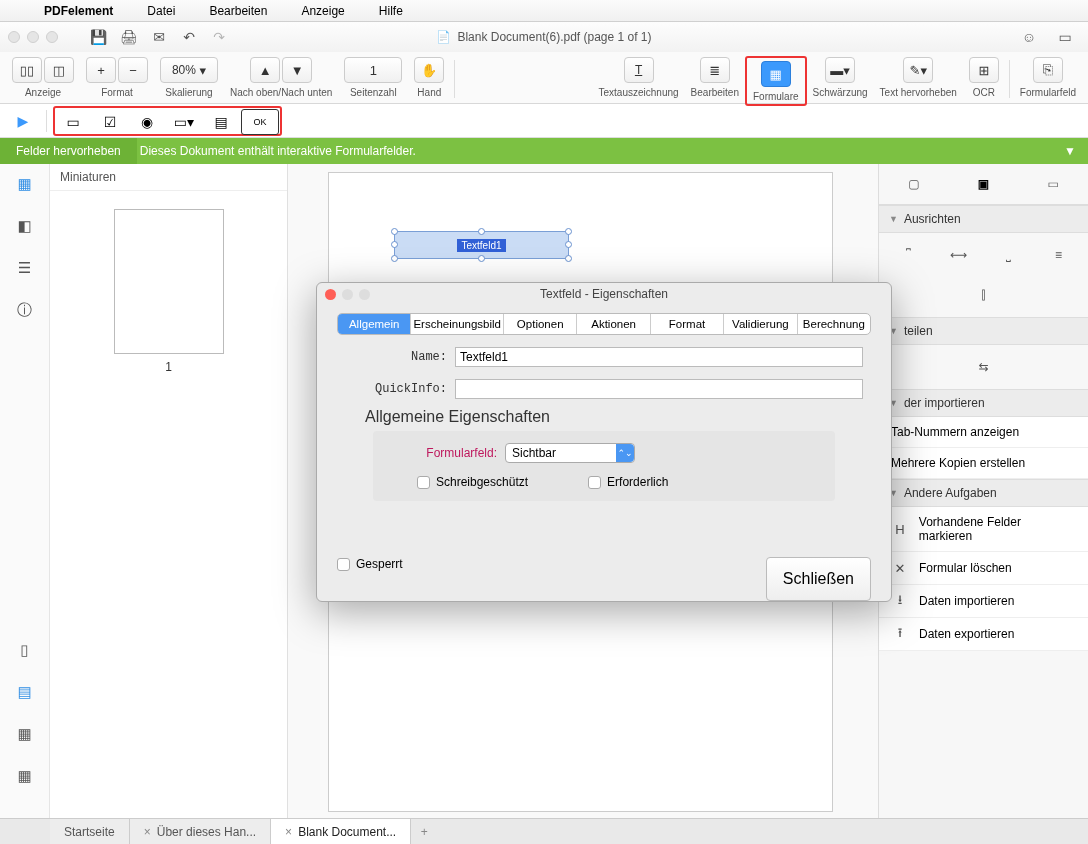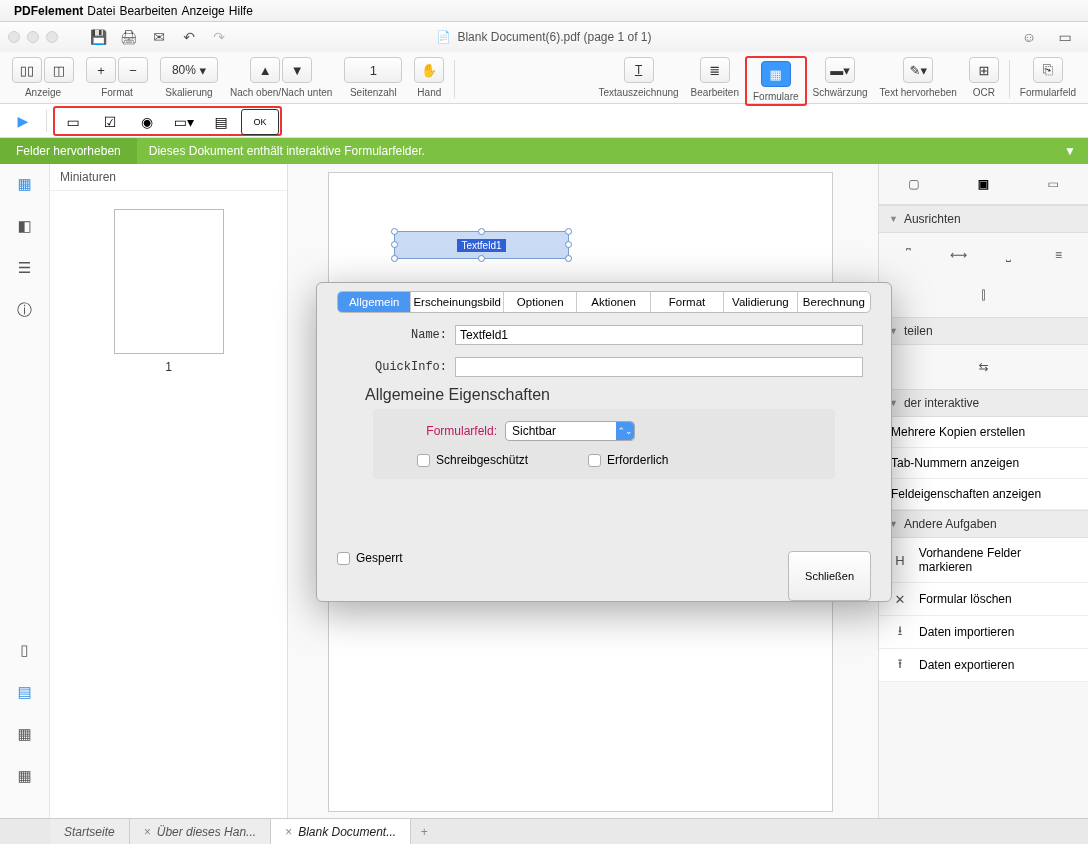--- a/index.html
+++ b/index.html
@@ -1,38 +1,38 @@
 <!DOCTYPE html>
 <html><head>
 <meta charset="utf-8">
 <style>
 *{box-sizing:border-box;margin:0;padding:0;font-family:-apple-system,"Helvetica Neue",Arial,sans-serif;font-size:12px;}
 body{width:1088px;height:844px;background:#fff;overflow:hidden;position:relative;}
-.menubar{height:22px;background:linear-gradient(#fbfbfb,#f0f0f0);border-bottom:1px solid #d0d0d0;display:flex;align-items:center;padding:0 10px;gap:4px;}
+.menubar{height:22px;background:linear-gradient(#fbfbfb,#f0f0f0);border-bottom:1px solid #d0d0d0;display:flex;align-items:center;padding:0 10px;gap:34px;}
 .menubar .apple{font-size:14px;}
 .menubar .app-name{font-weight:bold;}
 .toolbar1{height:30px;background:linear-gradient(#fdfdfd,#f2f2f2);display:flex;align-items:center;padding:0 8px;position:relative;}
 .traffic{display:flex;gap:7px;}
 .traffic span{width:12px;height:12px;border-radius:50%;background:#e5e5e5;border:1px solid #d0d0d0;}
 .tool-icon{width:28px;height:22px;display:flex;align-items:center;justify-content:center;color:#555;font-size:14px;margin:0 1px;}
 .doc-title{position:absolute;left:50%;transform:translateX(-50%);color:#555;display:flex;align-items:center;gap:6px;}
 .toolbar1 .right{margin-left:auto;display:flex;gap:6px;}
 .toolbar2{height:52px;background:#fafafa;border-bottom:1px solid #d8d8d8;display:flex;align-items:flex-start;padding:4px 6px;}
 .tool-group{display:flex;flex-direction:column;align-items:center;padding:0 6px;position:relative;}
 .tool-group .icons{display:flex;gap:2px;height:28px;align-items:center;}
 .tool-btn{min-width:30px;height:26px;border:1px solid #ccc;background:linear-gradient(#fff,#f0f0f0);border-radius:4px;display:flex;align-items:center;justify-content:center;font-size:13px;color:#333;}
 .tool-btn.wide{min-width:58px;}
 .tool-btn.blue{background:#3b99fc;color:#fff;border-color:#2b7fdc;}
 .tool-label{font-size:10px;color:#555;margin-top:3px;}
 .red-box{border:2px solid #e33;border-radius:3px;}
 .toolbar3{height:34px;background:#fff;border-bottom:1px solid #ddd;display:flex;align-items:center;padding:0 6px;gap:6px;}
 .toolbar3 .tb3-btn{width:34px;height:26px;display:flex;align-items:center;justify-content:center;border:1px solid transparent;border-radius:3px;font-size:14px;}
 .toolbar3 .red-group{border:2px solid #e33;border-radius:3px;display:flex;gap:3px;padding:1px;height:30px;}
 .greenbar{height:26px;background:#7cc142;display:flex;align-items:center;color:#fff;}
-.greenbar .highlight-btn{background:#6db236;height:26px;display:flex;align-items:center;padding:0 16px;margin-right:12px;}
+.greenbar .highlight-btn{background:#6db236;height:26px;display:flex;align-items:center;padding:0 16px;margin-right:3px;}
 .greenbar .chev{margin-left:auto;padding:0 12px;color:#fff;}
 .main{display:flex;height:654px;position:relative;}
 .left-rail{width:50px;background:#fafafa;border-right:1px solid #e5e5e5;display:flex;flex-direction:column;align-items:center;padding-top:10px;gap:22px;}
 .left-rail .rail-icon{width:20px;height:20px;display:flex;align-items:center;justify-content:center;color:#555;font-size:15px;}
 .left-rail .rail-icon.active{color:#2f8de4;}
 .left-rail .spacer{flex:1;}
 .thumbs-panel{width:238px;background:#fff;border-right:1px solid #e0e0e0;}
 .thumbs-panel .hdr{padding:6px 10px;color:#555;border-bottom:1px solid #eee;}
 .thumbs-panel .thumb{margin:18px auto 0;width:110px;height:145px;border:1px solid #bbb;background:#fff;}
 .thumbs-panel .thumb-label{text-align:center;margin-top:6px;color:#333;}
@@ -69,23 +69,23 @@
 .group-box .legend{position:absolute;top:-9px;left:4px;padding:0 4px;font-size:16px;color:#333;}
 .group-box .inner{background:#e5e5e5;padding:12px;border-radius:4px;}
 .group-box .sel-row{display:flex;align-items:center;margin-bottom:12px;}
 .group-box .sel-row label{width:120px;text-align:right;padding-right:8px;color:#be185d;}
 .mac-select{height:20px;border:1px solid #aaa;background:#fff;border-radius:4px;display:flex;align-items:center;padding:0 6px;width:130px;position:relative;}
 .mac-select .arrow{position:absolute;right:0;top:0;bottom:0;width:18px;background:#4a97f3;border-radius:0 4px 4px 0;display:flex;align-items:center;justify-content:center;color:#fff;font-size:9px;}
 .chk-row{display:flex;gap:60px;padding-left:32px;}
 .chk{display:flex;align-items:center;gap:6px;}
 .chk-box{width:13px;height:13px;border:1px solid #aaa;background:#fff;border-radius:3px;}
 .dlg-footer{position:absolute;left:20px;right:20px;bottom:0;display:flex;align-items:flex-start;}
-.dlg-footer .close-btn{margin-left:auto;background:linear-gradient(#fff,#eee);border:1px solid #bbb;border-radius:4px;padding:18px 16px;font-size:11px;}
+.dlg-footer .close-btn{margin-left:auto;background:linear-gradient(#fff,#eee);border:1px solid #bbb;border-radius:4px;padding:12px 16px;font-size:16px;}
 .bottom-tabs{position:absolute;left:0;right:0;bottom:0;height:26px;background:#e9e9e9;border-top:1px solid #ccc;display:flex;align-items:stretch;padding-left:50px;}
-.btab{padding:0 14px;display:flex;align-items:center;border-right:1px solid #ccc;color:#555;gap:6px;background:#ededed;font-style:italic;}
+.btab{padding:0 14px;display:flex;align-items:center;border-right:1px solid #ccc;color:#555;gap:6px;background:#ededed;}
 .btab.active{background:#fff;color:#222;}
 .btab .x{color:#888;}
 .plus-tab{width:26px;display:flex;align-items:center;justify-content:center;color:#888;}
 .sep{width:1px;height:38px;background:#ddd;margin:4px 4px 0;}
 </style>
 </head>
 <body>
 
 <div class="menubar">
   <span class="apple"></span>
@@ -282,30 +282,27 @@
     </div>
     <div class="rp-section-hdr">
         <span class="tri">▼</span>
         <span>teilen</span>
       </div>
     <div class="rp-body">
       <div class="rp-icon">⇆</div>
     </div>
     <div class="rp-section-hdr">
         <span class="tri">▼</span>
-        <span>der interaktive</span>
+        <span>der importieren</span>
+      </div>
+    <div class="rp-item">
+        <span>Tab-Nummern anzeigen</span>
       </div>
     <div class="rp-item">
         <span>Mehrere Kopien erstellen</span>
-      </div>
-    <div class="rp-item">
-        <span>Tab-Nummern anzeigen</span>
-      </div>
-    <div class="rp-item">
-        <span>Feldeigenschaften anzeigen</span>
       </div>
     <div class="rp-section-hdr">
         <span class="tri">▼</span>
         <span>Andere Aufgaben</span>
       </div>
     <div class="rp-item">
         <span class="ri-icon">H</span>
         <span>Vorhandene Felder markieren</span>
       </div>
     <div class="rp-item">
@@ -332,20 +329,28 @@
       <span>Über dieses Han...</span>
     </div>
   <div class="btab active">
       <span class="x">×</span>
       <span>Blank Document...</span>
     </div>
   <div class="plus-tab">+</div>
 </div>
 
 <div class="dialog">
+  <div class="titlebar">
+    <div class="dlg-traffic">
+        <span class="dlg-red"></span>
+        <span class="dlg-g1"></span>
+        <span class="dlg-g2"></span>
+      </div>
+    <div class="dlg-title">Textfeld - Eigenschaften</div>
+  </div>
   <div class="tabs">
     <div class="tab active">Allgemein</div>
     <div class="tab">Erscheinungsbild</div>
     <div class="tab">Optionen</div>
     <div class="tab">Aktionen</div>
     <div class="tab">Format</div>
     <div class="tab">Validierung</div>
     <div class="tab">Berechnung</div>
   </div>
   <div class="form-row">

